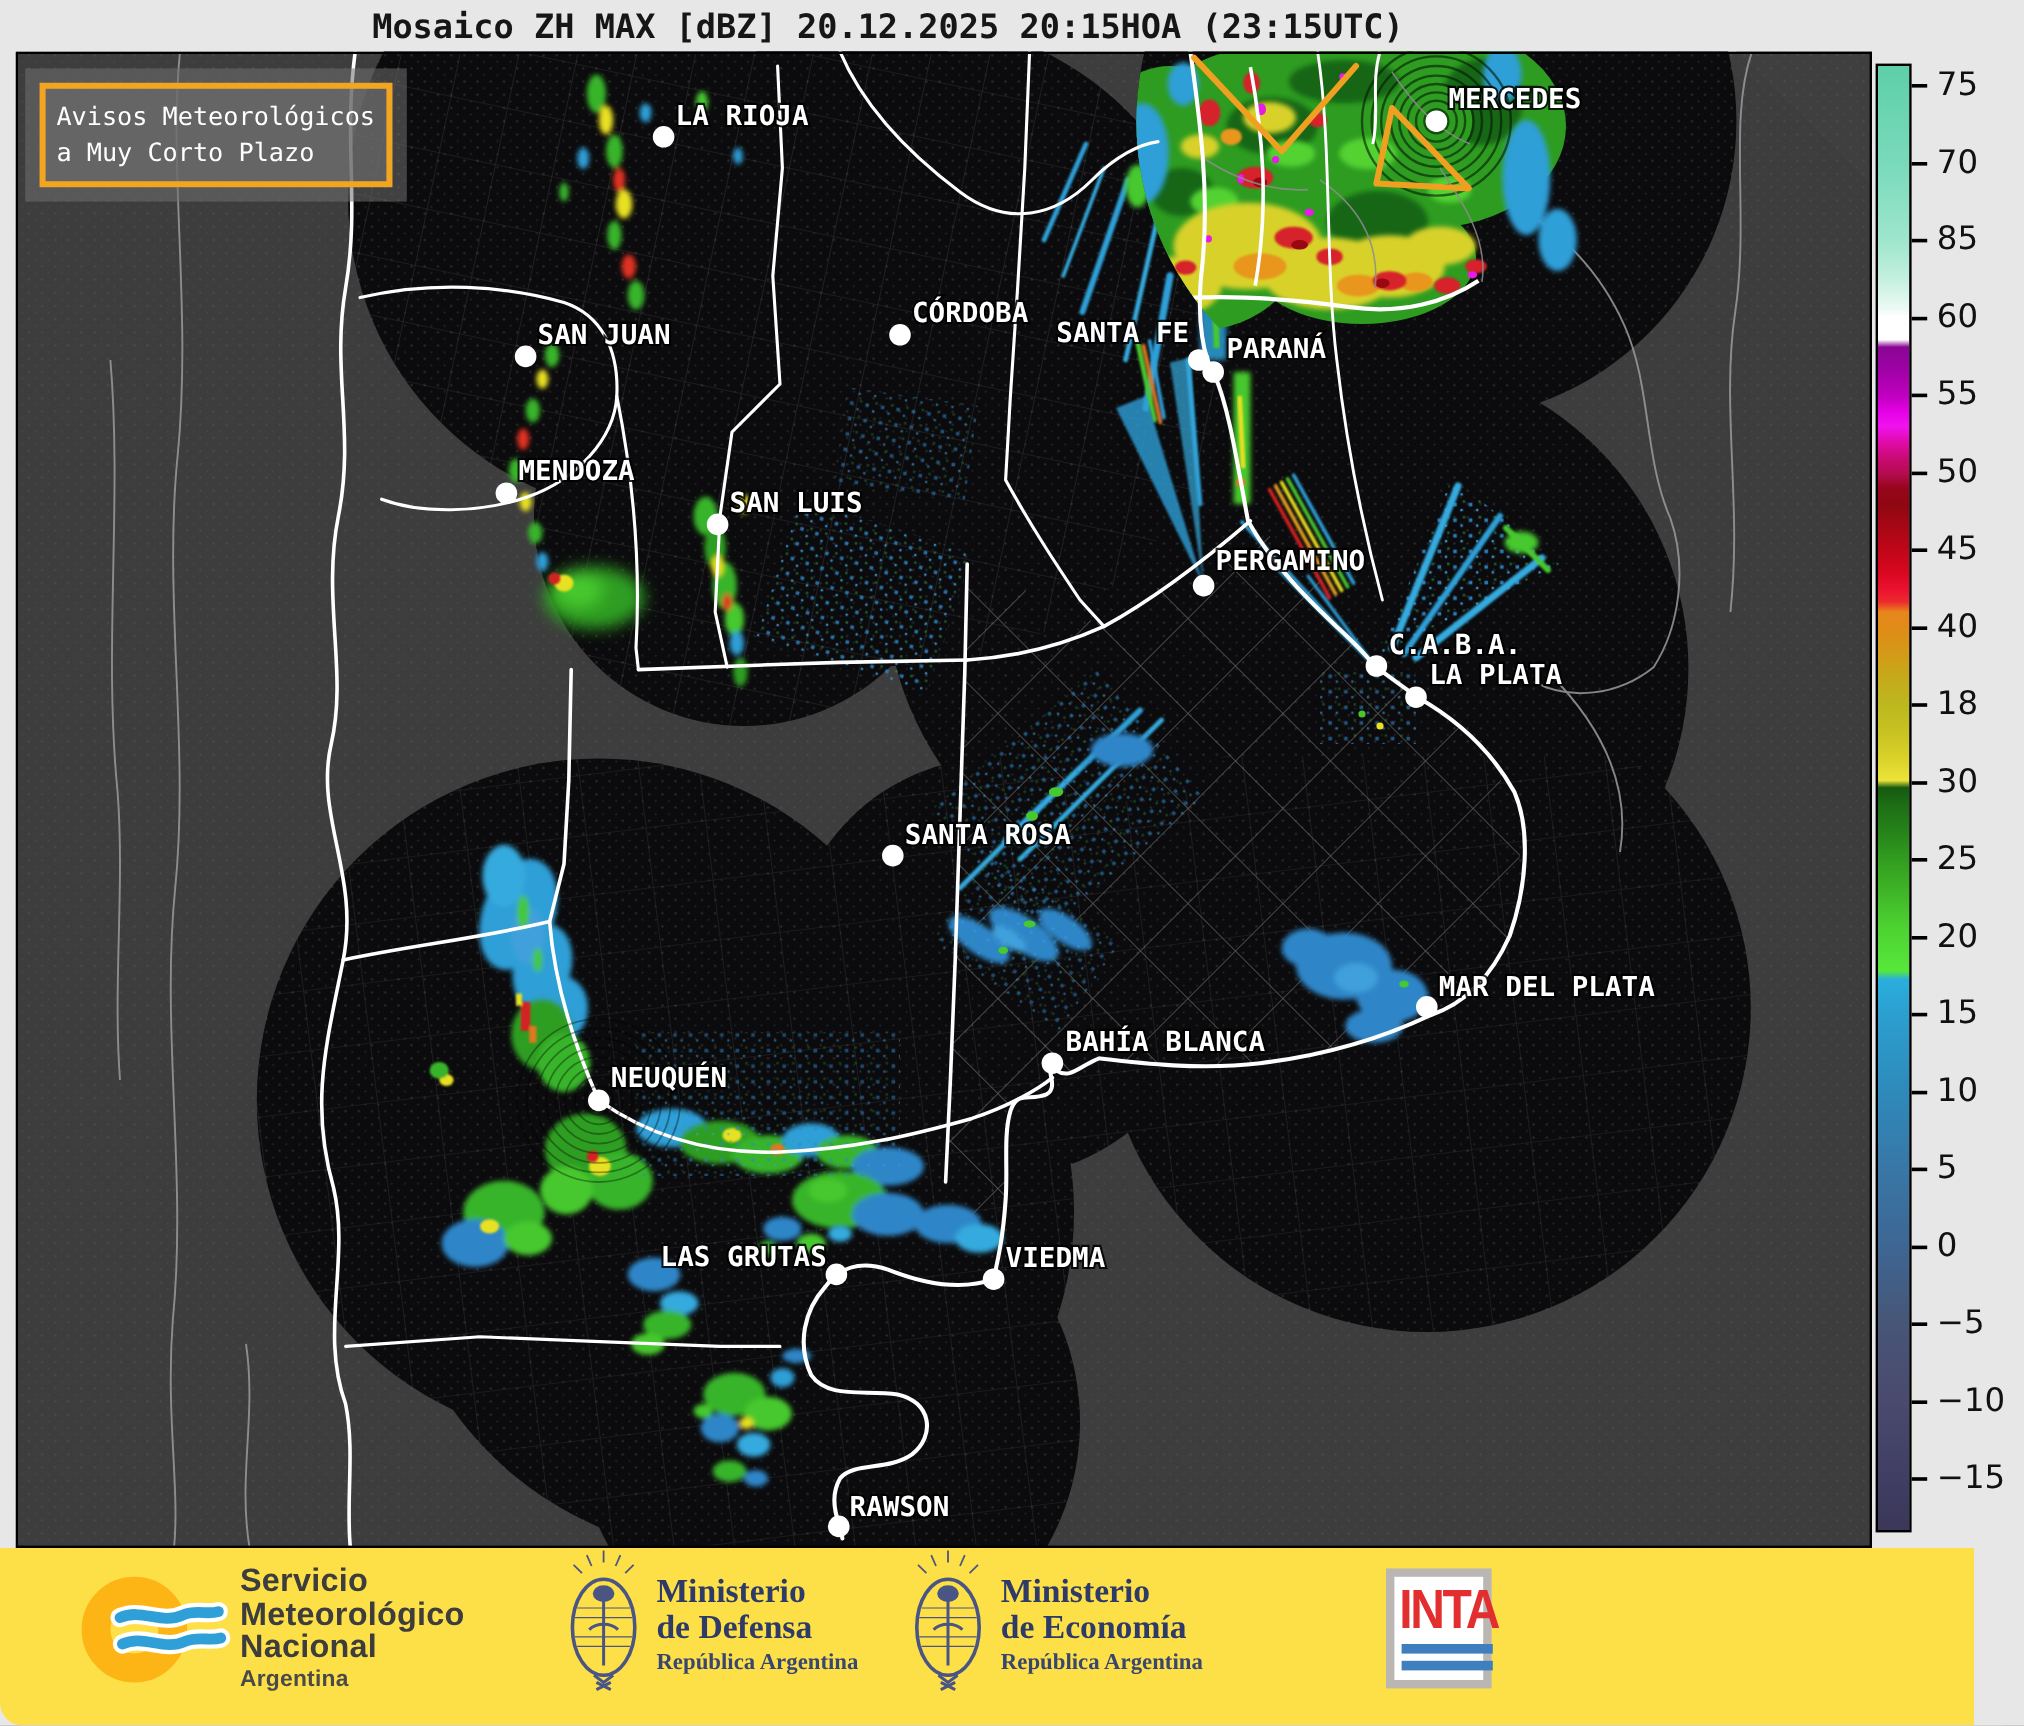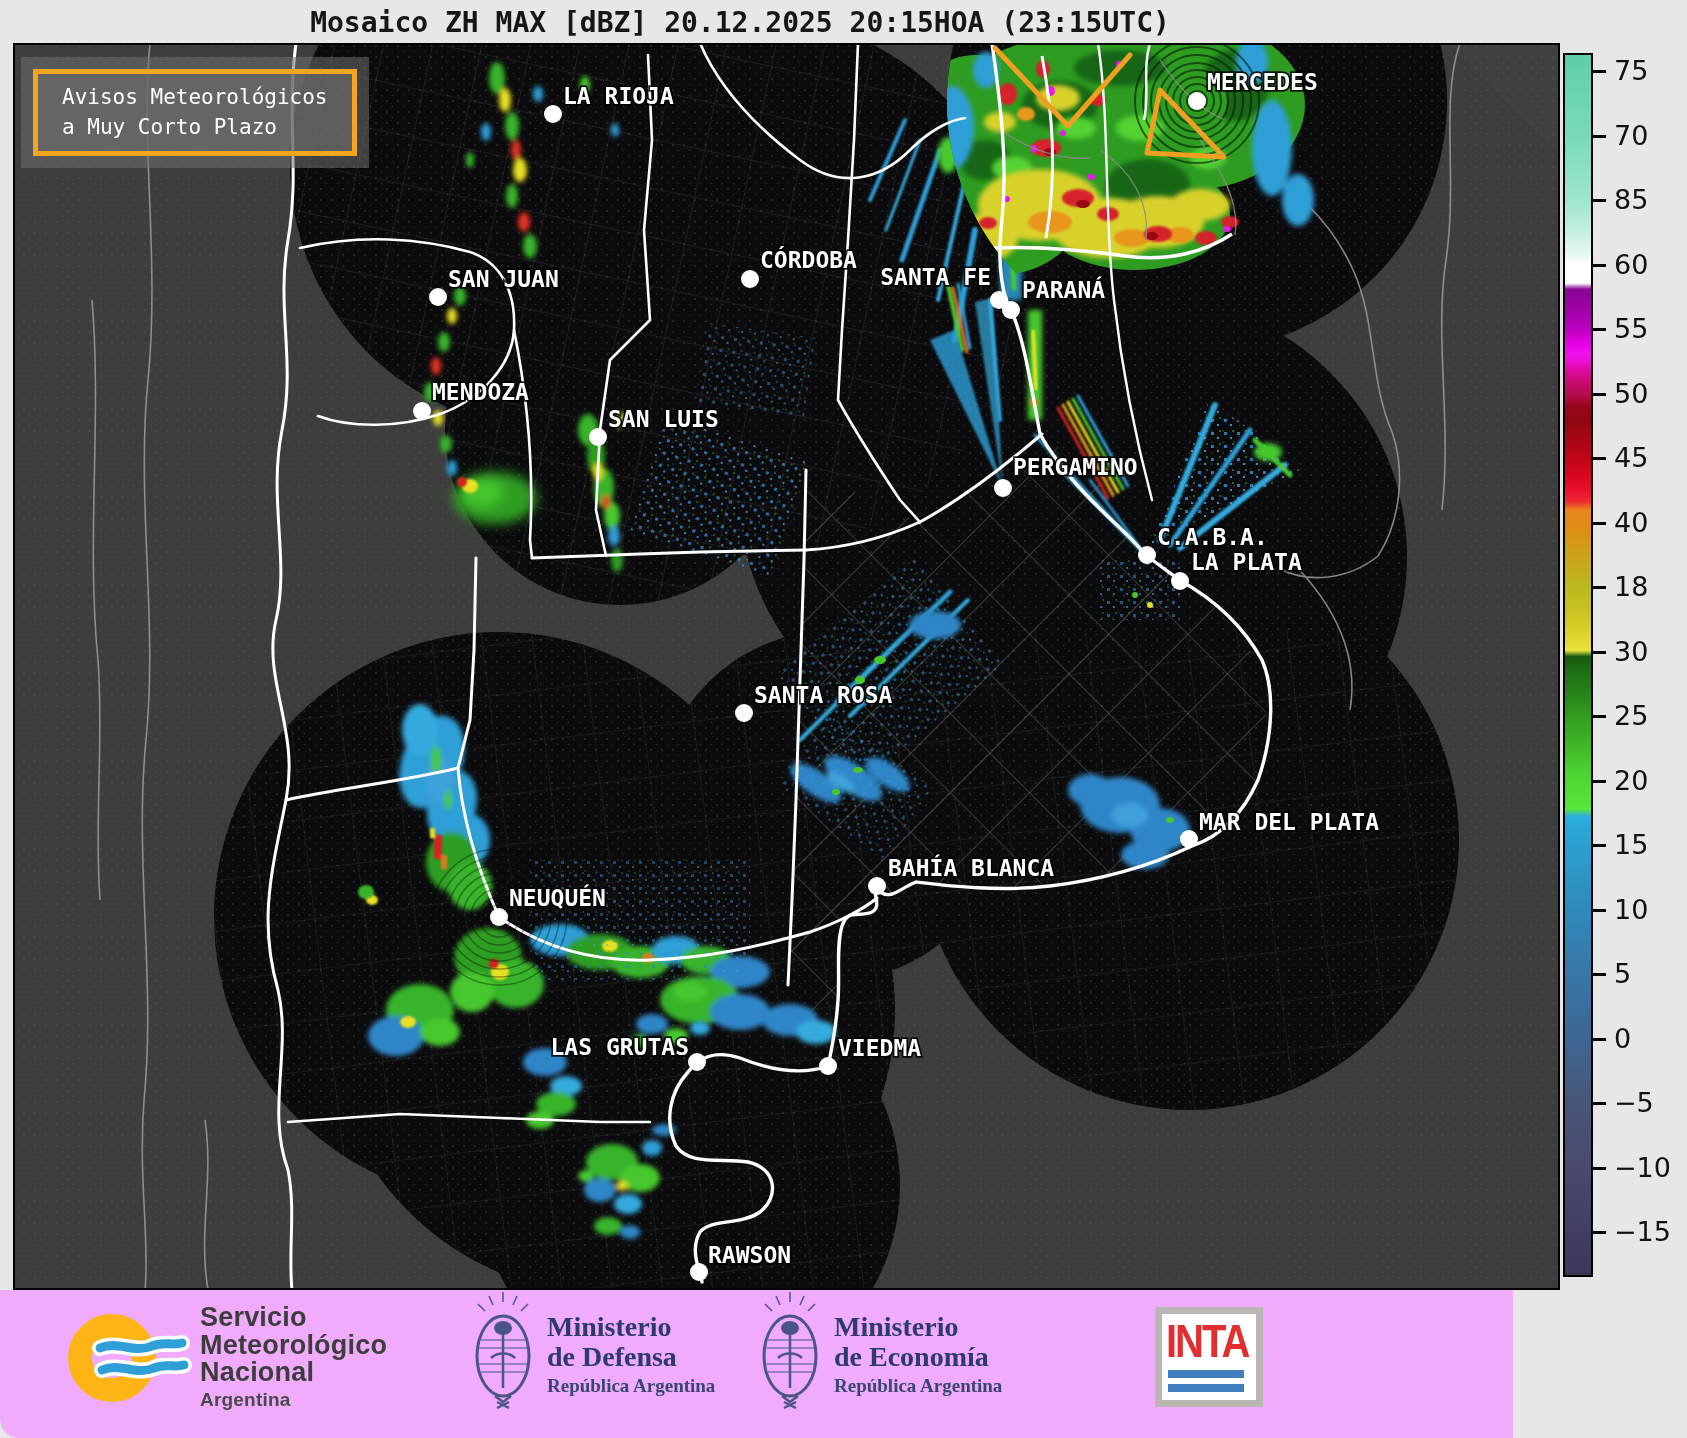--- a/index.html
+++ b/index.html
@@ -6,50 +6,50 @@
   #stage{position:relative;width:1687px;height:1438px;background:#e7e7e7;overflow:hidden;
          font-family:"DejaVu Sans Mono",monospace;border-radius:19px;}
   #title{position:absolute;left:0;top:6px;width:1480px;text-align:center;
          font-size:28px;font-weight:bold;color:#161616;letter-spacing:0px;}
   #mapwrap{position:absolute;left:13px;top:43px;width:1547px;height:1247px;text-align:right;}
   #mapwrap svg{display:block;}
   
   #warnbox{position:absolute;left:33px;top:69px;z-index:5;
            background:rgba(108,108,108,0.85);border:5px solid #f2a51e;
            box-shadow:0 0 0 12px rgba(112,112,112,0.55);
-           padding:8px 24px;color:#fff;font-size:21px;line-height:1.45;white-space:pre;}
+           padding:8px 9px;color:#fff;font-size:21px;line-height:1.45;white-space:pre;}
   
   #cbar{position:absolute;left:1563px;top:53px;width:30px;height:1224px;
         border:2px solid #000;box-sizing:border-box;
         background:linear-gradient(to bottom,
           #5ecfa8 0%,#79dabb 6.7%,#9fe6cd 12%,#c5f0e0 14.6%,#ecfaf4 16.6%,
           #ffffff 17.1%,#ffffff 18.7%,#8a0694 19.2%,#9c02a4 20.6%,#c100c1 22.6%,
           #e500e5 23.6%,#f013f0 24.6%,#e20bb0 25.6%,#c50a6a 27%,#b30c4e 27.9%,
           #97051c 28.8%,#8f0711 30%,#a90615 31.6%,#c10619 33.1%,#d8071f 34.6%,
           #ea1130 35.7%,#ee2a2e 36.6%,#e8861c 37.3%,#df8c16 38.5%,#d49a17 40.1%,
           #c7a81a 41.6%,#bcb91e 43.7%,#c9c322 45.6%,#ddd52b 47.6%,#ece43a 48.8%,
           #165a10 49.3%,#1e6f15 50.6%,#27871a 52.6%,#339e1f 54.3%,#40b728 56.6%,
           #4cd031 58.6%,#57e83a 61.8%,#2aaede 62.4%,#2b9fcf 64.8%,#2e8abb 70%,
           #3877a6 75.3%,#3e6693 80.6%,#475677 85.8%,#4a4a6e 91.1%,#403e63 96.4%,
           #3a3759 100%);}
   #cticks{position:absolute;left:1593px;top:53px;width:90px;height:1224px;}
   .tick{position:absolute;left:0;height:0;}
   .tick .tl{position:absolute;left:0;top:-1px;width:13px;height:3px;background:#000;}
   .tick .tv{position:absolute;left:21px;top:0;transform:translateY(-52%);
             font-family:"DejaVu Sans",sans-serif;font-size:27px;color:#111;}
   
-  #footer{position:absolute;left:0;top:1290px;width:1513px;height:148px;background:#f0abfc;}
+  #footer{position:absolute;left:0;top:1290px;width:1645px;height:148px;background:#fde047;}
   .flogo{position:absolute;top:0;height:148px;}
   .smn-text{position:absolute;left:180px;top:18px;font-family:"Liberation Sans",sans-serif;
             color:#3d3d3d;font-size:27px;line-height:1.02;font-weight:600;letter-spacing:0.2px;}
   .smn-arg{font-size:19px;font-weight:bold;color:#4a4a4a;margin-top:3px;}
   .min-text{position:absolute;font-family:"Liberation Serif",serif;color:#2e3a68;}
   .min-text .l1{font-size:28px;font-weight:bold;line-height:1.08;}
   .min-text .sub{font-size:19px;font-weight:bold;margin-top:3px;color:#39466f;}
-  #inta{position:absolute;left:1155px;top:1307px;width:108px;height:100px;background:#b9b6b3;
+  #inta{position:absolute;left:1155px;top:1307px;width:88px;height:100px;background:#b9b6b3;
         box-sizing:border-box;padding:7px;}
   #inta .in{width:100%;height:100%;background:#fff;position:relative;}
   #inta .t{position:absolute;left:4px;top:2px;width:80px;color:#e22e2e;
            font-family:"Liberation Sans",sans-serif;font-weight:bold;font-size:40px;
            transform:scale(1.0,1.15);transform-origin:left top;letter-spacing:-2px;}
   #inta .b1,#inta .b2{position:absolute;left:6px;width:76px;height:8px;background:#3f7fbe;}
   #inta .b1{top:56px}#inta .b2{top:70px}
 </style>
 </head>
 <body>

